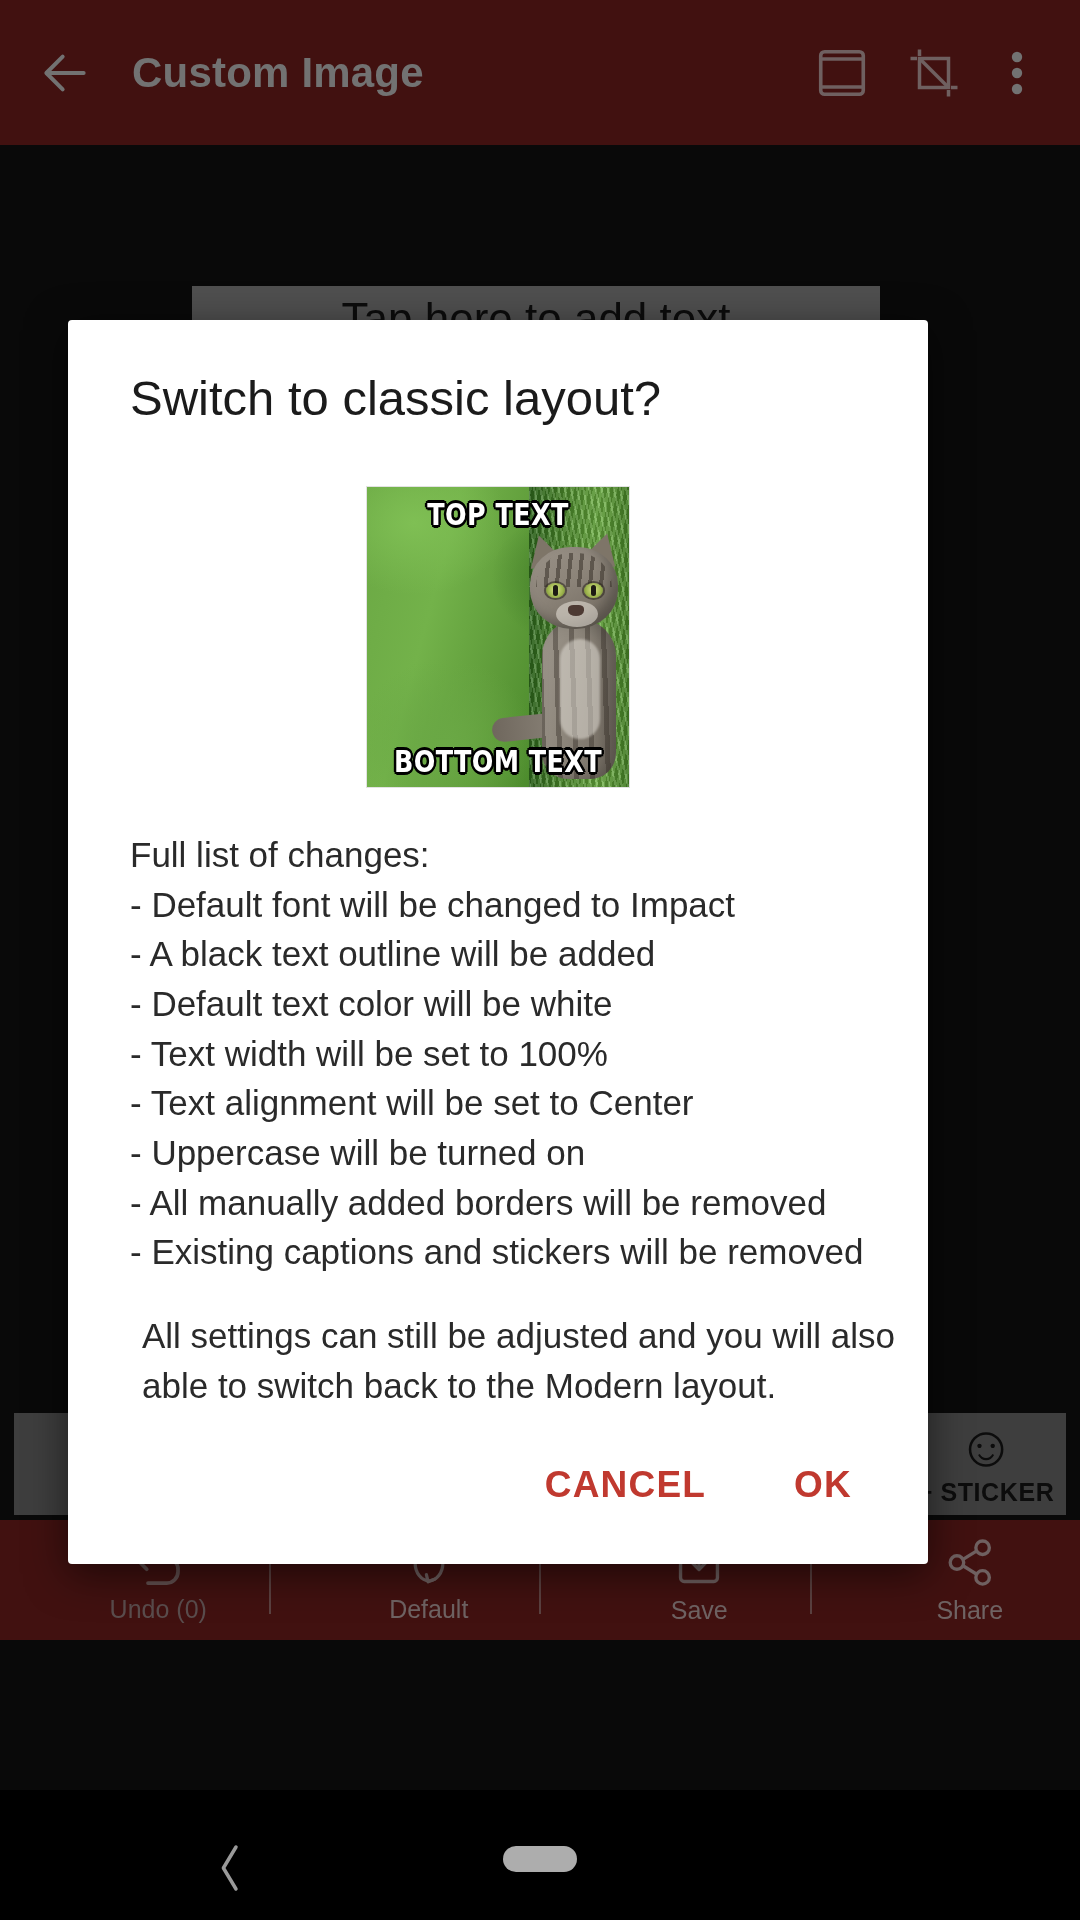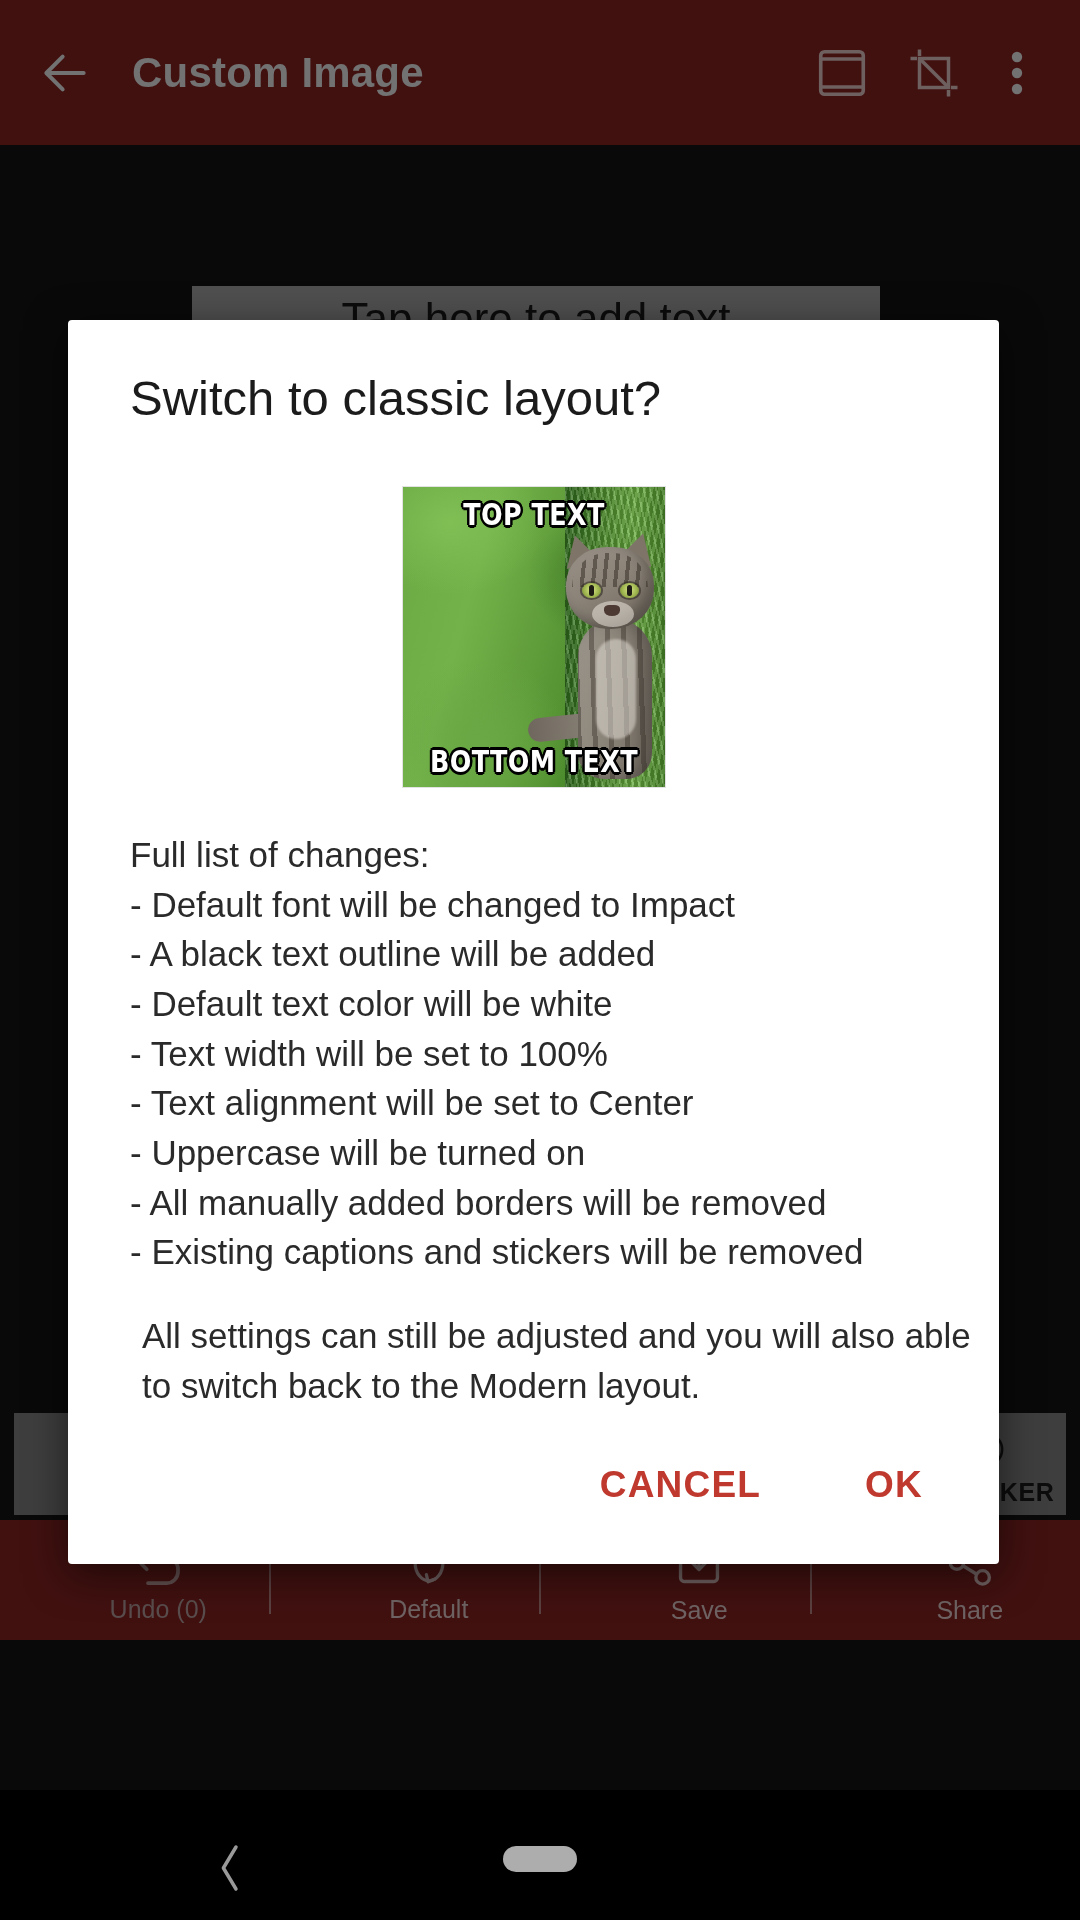--- a/index.html
+++ b/index.html
@@ -146,21 +146,21 @@
   }
 
   
   .scrim {
     position: absolute; inset: 0;
     background: rgba(0,0,0,0.28);
   }
   .dialog {
     position: absolute;
     left: 68px; top: 320px;
-    width: 931px;
+    width: 860px;
     background: #fff;
     border-radius: 4px;
     box-shadow: 0 10px 40px rgba(0,0,0,.55);
     padding: 0;
     overflow: hidden;
   }
   .dialog-title {
     font-size: 49px;
     color: #1b1b1b;
     padding: 52px 62px 0 62px;
@@ -294,21 +294,21 @@
     padding: 42px 26px 0 62px;
     font-size: 35px;
     color: #2a2a2a;
     line-height: 1.42;
   }
   .dialog-body .block { white-space: pre-line; }
   .dialog-body .para { margin-top: 34px; margin-left: 12px; }
   .dialog-actions {
     display: flex; justify-content: flex-end;
     align-items: center;
-    gap: 68px;
+    gap: 52px;
     padding: 44px 58px 48px 62px;
   }
   .dlg-btn {
     font-size: 37px;
     font-weight: bold;
     color: #c0392f;
     letter-spacing: 1.2px;
     padding: 10px 18px;
     background: none; border: none;
     font-family: "Liberation Sans", sans-serif;

